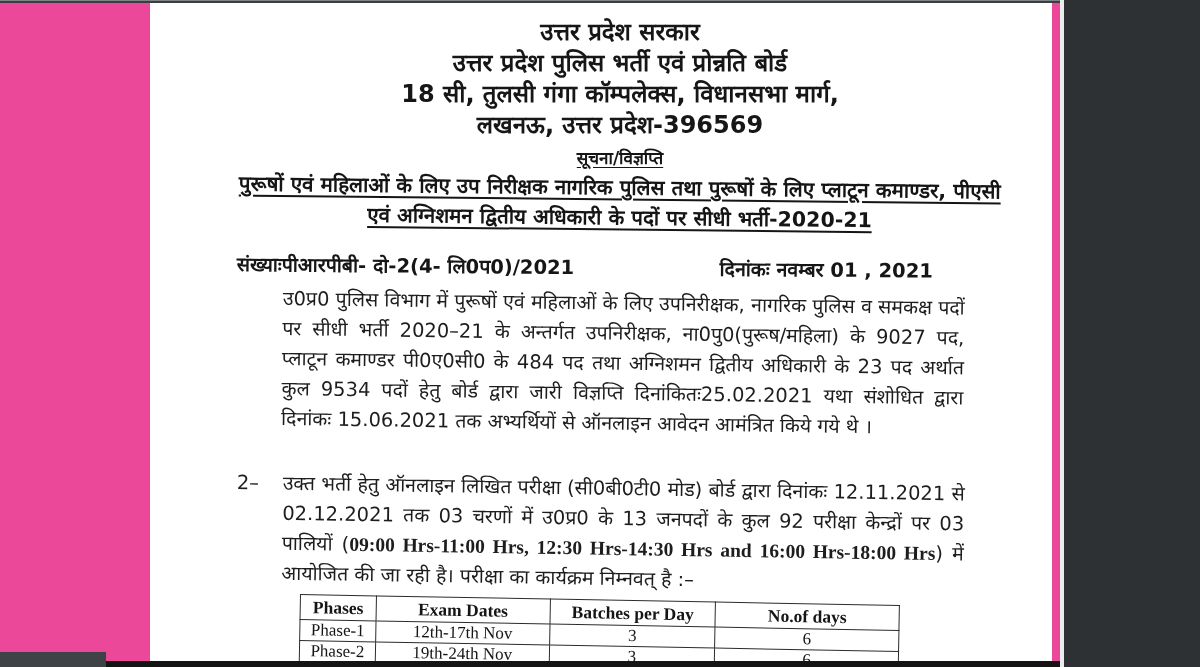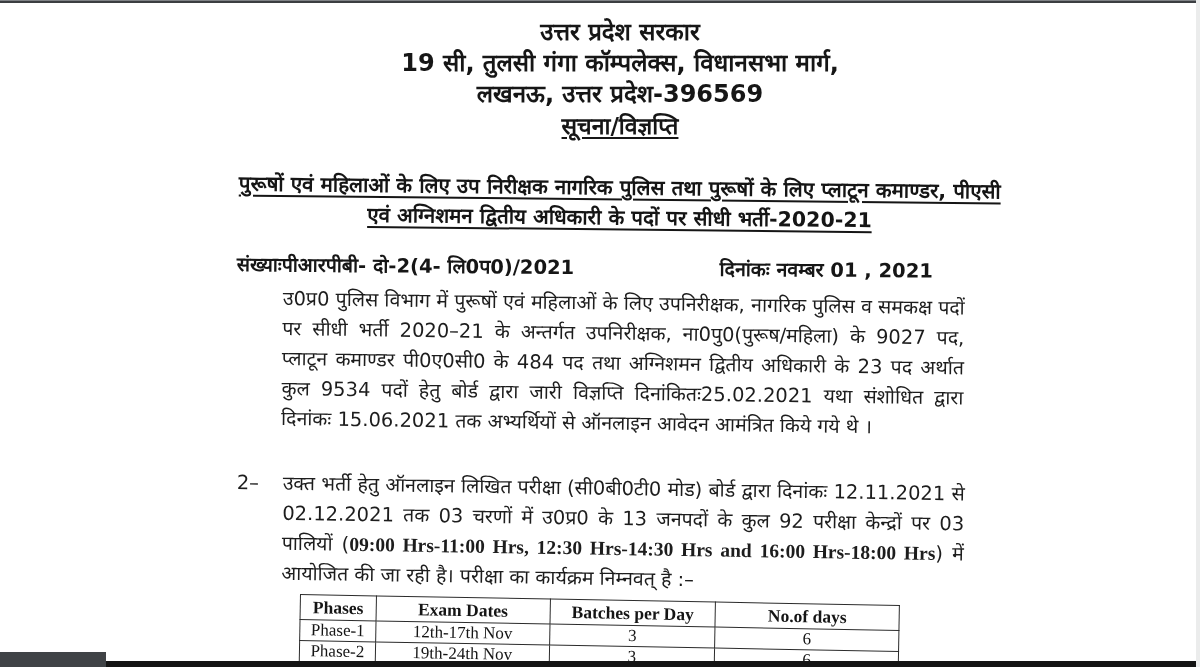--- a/index.html
+++ b/index.html
@@ -1,30 +1,30 @@
 <!DOCTYPE html>
 <html><head>
 <meta charset="utf-8">
 <style>
   html,body{margin:0;padding:0;background:#2e3133;}
-  .stage{position:relative;width:1200px;height:667px;overflow:hidden;
-         background:#ffffff;font-family:"DejaVu Sans",sans-serif;}
+  .stage{position:relative;width:1064px;height:667px;overflow:hidden;
+         background:#ec4899;font-family:"DejaVu Sans",sans-serif;}
   .paper{position:absolute;left:150px;top:2px;width:902px;height:663px;
          background:#ffffff;overflow:hidden;color:#1b1b1b;}
   
   .top-hairline{position:absolute;left:0;top:0;width:100%;height:1px;background:#808386;z-index:9;}
   .top-edge{position:absolute;left:0;top:1px;width:100%;height:2px;background:#3b3e41;z-index:9;}
   .right-strip{position:absolute;right:0;top:0;width:4px;height:100%;background:#ebecec;z-index:10;}
   .bottom-bar{position:absolute;left:106px;right:0;top:661px;height:6px;background:#141414;z-index:8;}
   .corner-patch{position:absolute;left:0;top:652px;width:106px;height:15px;background:#404346;z-index:8;}
 
   
   .letterhead{position:absolute;top:15px;left:38px;right:0;text-align:center;
               font-weight:700;font-size:24px;line-height:31px;color:#161616;}
-  .notice{display:inline-block;margin-top:1px;font-size:23px;
+  .notice{display:inline-block;margin-top:1px;font-size:17px;
           text-decoration:underline;text-underline-offset:3px;}
 
   
   .subject{position:absolute;top:166px;left:38px;right:0;text-align:center;
            font-weight:700;font-size:20.5px;line-height:30px;color:#151515;
            transform:rotate(.6deg);transform-origin:0 0;}
   .subject span{text-decoration:underline;text-underline-offset:4px;}
 
   
   .refline{position:absolute;top:248px;left:87px;right:119px;display:flex;
@@ -51,21 +51,22 @@
 </style>
 </head>
 <body>
 
 <div class="stage">
 
   <div class="paper">
 
     <div class="letterhead">
       <div>उत्तर प्रदेश सरकार</div>
-      <div>19 सी, तुलसी गंगा कॉम्पलेक्स, विधानसभा मार्ग,</div>
+      <div>उत्तर प्रदेश पुलिस भर्ती एवं प्रोन्नति बोर्ड</div>
+      <div>18 सी, तुलसी गंगा कॉम्पलेक्स, विधानसभा मार्ग,</div>
       <div>लखनऊ, उत्तर प्रदेश-396569</div>
       <div><span class="notice">सूचना/विज्ञप्ति</span></div>
     </div>
 
     <div class="subject">
       <div><span>पुरूषों एवं महिलाओं के लिए उप निरीक्षक नागरिक पुलिस तथा पुरूषों के लिए प्लाटून कमाण्डर, पीएसी</span></div>
       <div><span>एवं अग्निशमन द्वितीय अधिकारी के पदों पर सीधी भर्ती-2020-21</span></div>
     </div>
 
     <div class="refline">

